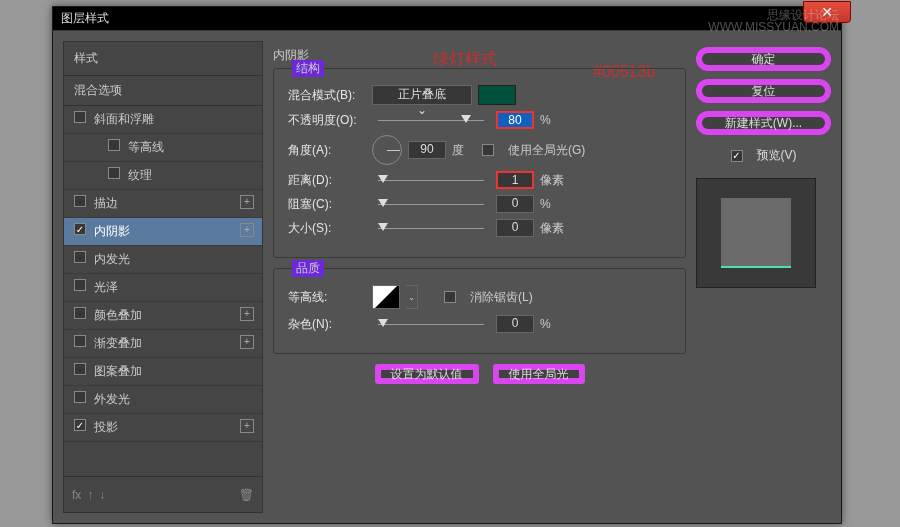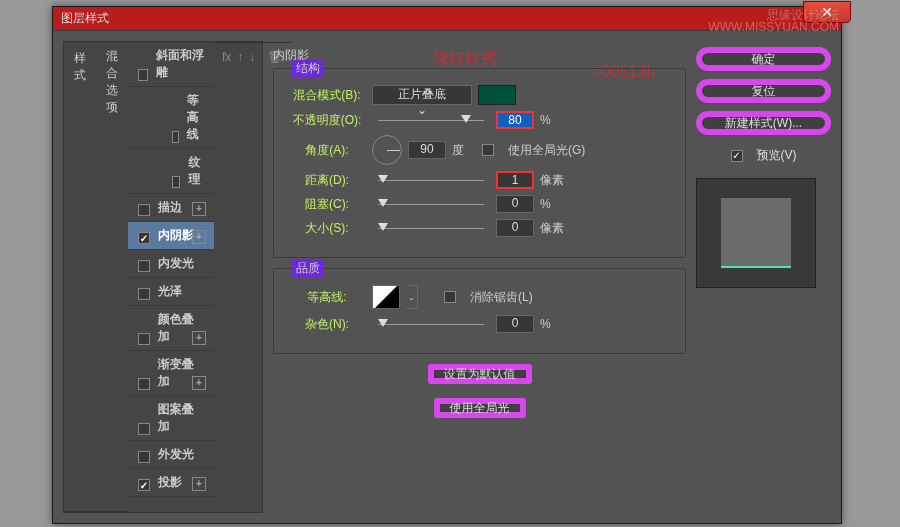--- a/index.html
+++ b/index.html
@@ -1,40 +1,40 @@
 <!DOCTYPE html>
 <html><head>
   <meta charset="utf-8">
   <style>
     * { margin: 0; padding: 0; box-sizing: border-box; font-family: "Microsoft YaHei", sans-serif; font-size: 12px; }
     body { background: #999; width: 900px; height: 527px; position: relative; }
     .window { position: absolute; left: 52px; top: 6px; width: 790px; height: 518px; background: #535353; border: 1px solid #1a1a1a; box-shadow: 0 0 8px rgba(0,0,0,0.5); }
-    .titlebar { height: 24px; background: #b91c1c; border-bottom: 1px solid #3a3a3a; display: flex; align-items: center; padding-left: 8px; color: #ddd; position: relative; }
+    .titlebar { height: 24px; background: #000000; border-bottom: 1px solid #3a3a3a; display: flex; align-items: center; padding-left: 8px; color: #ddd; position: relative; }
     .close-btn { position: absolute; right: -10px; top: -6px; width: 48px; height: 22px; background: linear-gradient(#e74c3c, #c0392b); border-radius: 0 0 4px 4px; display: flex; align-items: center; justify-content: center; color: #fff; font-size: 14px; border: 1px solid #8b0000; }
     .watermark { position: absolute; right: 2px; top: 2px; font-size: 10px; color: rgba(255,255,255,0.3); text-align: right; line-height: 12px; }
     .dialog-body { display: flex; height: calc(100% - 24px); padding: 10px; gap: 10px; }
-    .left-panel { width: 200px; background: #454545; border: 1px solid #333; display: flex; }
+    .left-panel { width: 200px; background: #454545; border: 1px solid #333; display: flex; flex-direction: column; }
     .style-header { padding: 8px 10px; color: #ccc; border-bottom: 1px solid #333; }
     .blend-header { padding: 6px 10px; color: #ccc; border-bottom: 1px solid #333; }
     .style-list { flex: 1; }
-    .style-item { display: flex; align-items: flex-end; padding: 5px 10px; color: #ccc; border-bottom: 1px solid #3a3a3a; position: relative; font-weight: bold; }
+    .style-item { display: flex; align-items: flex-start; padding: 5px 10px; color: #ccc; border-bottom: 1px solid #3a3a3a; position: relative; }
     .style-item.selected { background: #5a7aa0; color: #fff; }
     .style-item.sub { padding-left: 44px; }
     .checkbox { width: 12px; height: 12px; border: 1px solid #888; background: #373737; margin-right: 8px; display: inline-flex; align-items: center; justify-content: center; }
     .checkbox.checked::after { content: "✓"; color: #fff; font-size: 10px; }
     .add-icon { position: absolute; right: 8px; width: 14px; height: 14px; border: 1px solid #888; display: flex; align-items: center; justify-content: center; color: #aaa; font-size: 10px; line-height: 1; }
-    .left-footer { height: 28px; border-top: 1px solid #333; display: flex; align-items: center; padding: 0 8px; color: #888; gap: 6px; }
+    .left-footer { height: 36px; border-top: 1px solid #333; display: flex; align-items: center; padding: 0 8px; color: #888; gap: 6px; }
     .left-footer .spacer { flex: 1; }
     .center-panel { flex: 1; padding: 6px 0; color: #ccc; }
     .panel-title { margin-bottom: 4px; }
     .red-annotation { color: #c93030; font-size: 16px; position: absolute; }
     .group-box { border: 1px solid #3a3a3a; padding: 10px 14px 14px; margin-bottom: 10px; border-radius: 3px; position: relative; }
     .group-label { position: absolute; top: -9px; left: 18px; background: #6d28d9; padding: 0 4px; color: #ccc; }
     .row { display: flex; align-items: center; margin: 6px 0; gap: 6px; }
-    .row-label { width: 78px; text-align: center; color: #bef264; }
+    .row-label { width: 78px; text-align: left; color: #e5e5e5; }
     .dropdown { width: 100px; height: 20px; background: #373737; border: 1px solid #666; color: #ddd; padding: 0 5px; display: flex; align-items: center; justify-content: space-between; flex-direction: column; }
     .color-swatch { width: 38px; height: 20px; background: #00513b; border: 1px solid #222; }
     .slider-track { height: 14px; flex: 1; position: relative; display: flex; align-items: center; margin: 0 6px; max-width: 106px; }
     .slider-track::before { content: ""; position: absolute; left: 0; right: 0; top: 50%; height: 1px; background: #999; }
     .slider-thumb { position: absolute; width: 0; height: 0; border-left: 5px solid transparent; border-right: 5px solid transparent; border-top: 8px solid #ddd; top: 2px; }
     .num-input { width: 38px; height: 18px; background: #373737; border: 1px solid #666; color: #ddd; text-align: center; }
     .num-input.highlight { background: #1060c0; color: #fff; border: 2px solid #e33; }
     .num-input.redbox { border: 2px solid #e33; }
     .unit { color: #ccc; width: 24px; }
     .angle-dial { width: 30px; height: 30px; border: 1px solid #888; border-radius: 50%; position: relative; }
@@ -206,21 +206,21 @@
         <div class="row">
           <div class="row-label">杂色(N):</div>
           <div class="slider-track">
               <div class="slider-thumb" style="left:0%;"></div>
             </div>
           <div class="num-input">0</div>
           <div class="unit">%</div>
         </div>
       </div>
 
-      <div class="row" style="justify-content:center; gap:14px;flex-direction:column;">
+      <div class="row" style="justify-content:center; gap:14px;">
         <div class="btn rect">设置为默认值</div>
         <div class="btn rect">使用全局光</div>
       </div>
     </div>
 
     <div class="right-panel">
       <div class="btn">确定</div>
       <div class="btn">复位</div>
       <div class="btn">新建样式(W)...</div>
       <div class="preview-check">

